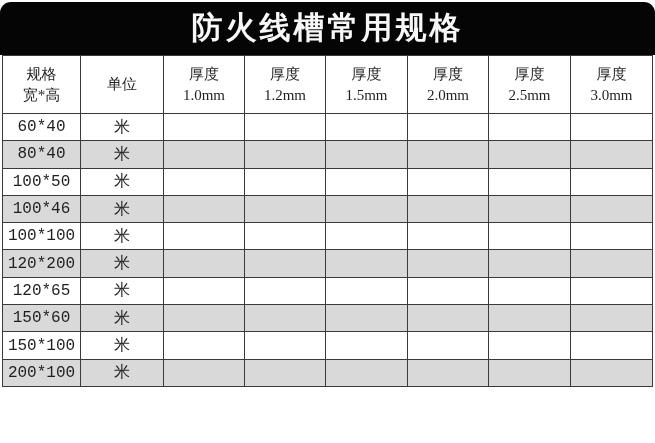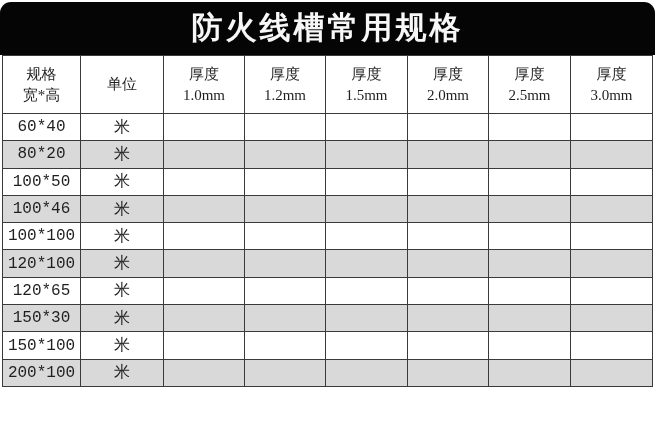--- a/index.html
+++ b/index.html
@@ -123,21 +123,21 @@
         <td>60*40</td>
         <td>米</td>
         <td></td>
         <td></td>
         <td></td>
         <td></td>
         <td></td>
         <td></td>
       </tr>
       <tr>
-        <td>80*20</td>
+        <td>80*40</td>
         <td>米</td>
         <td></td>
         <td></td>
         <td></td>
         <td></td>
         <td></td>
         <td></td>
       </tr>
       <tr>
         <td>100*50</td>
@@ -163,41 +163,41 @@
         <td>100*100</td>
         <td>米</td>
         <td></td>
         <td></td>
         <td></td>
         <td></td>
         <td></td>
         <td></td>
       </tr>
       <tr>
-        <td>120*100</td>
+        <td>120*200</td>
         <td>米</td>
         <td></td>
         <td></td>
         <td></td>
         <td></td>
         <td></td>
         <td></td>
       </tr>
       <tr>
         <td>120*65</td>
         <td>米</td>
         <td></td>
         <td></td>
         <td></td>
         <td></td>
         <td></td>
         <td></td>
       </tr>
       <tr>
-        <td>150*30</td>
+        <td>150*60</td>
         <td>米</td>
         <td></td>
         <td></td>
         <td></td>
         <td></td>
         <td></td>
         <td></td>
       </tr>
       <tr>
         <td>150*100</td>

